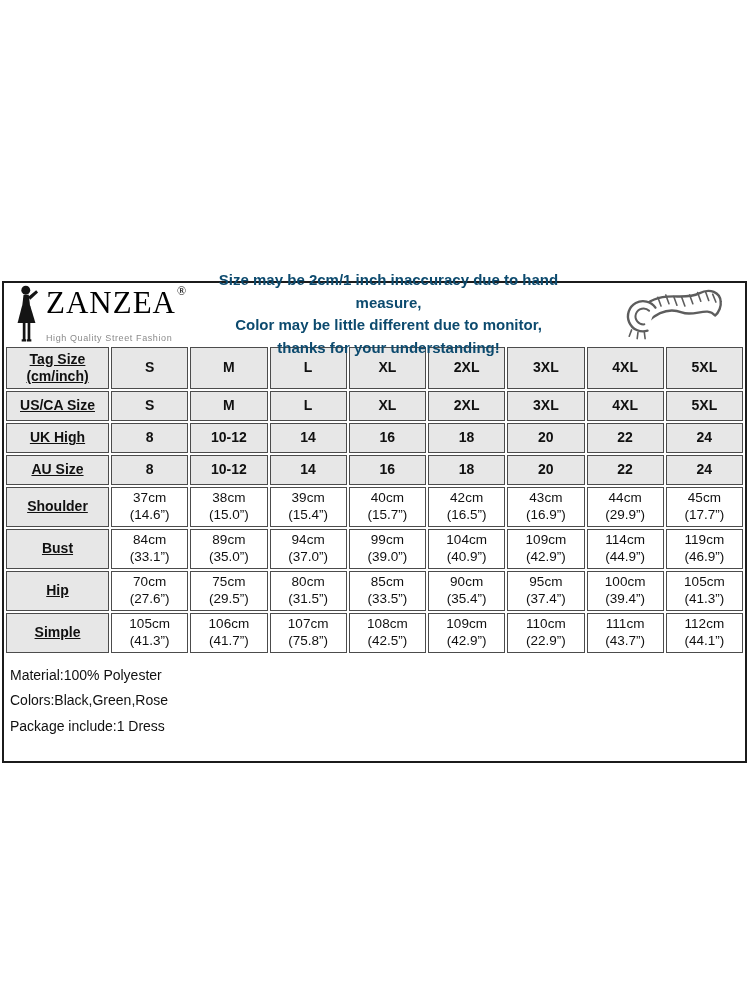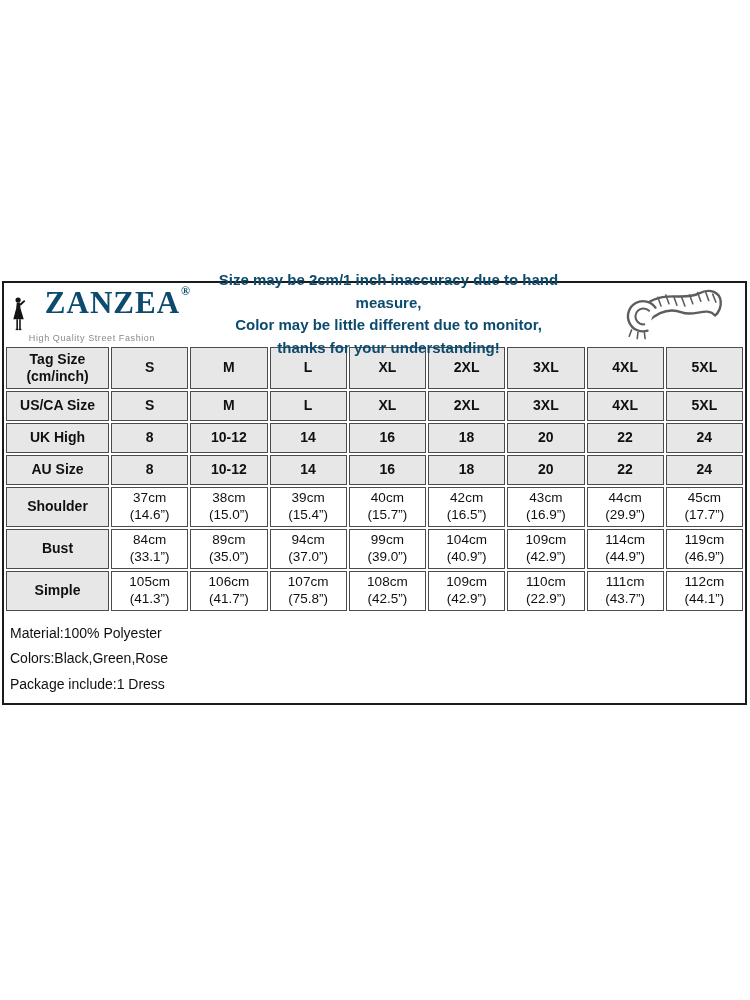--- a/index.html
+++ b/index.html
@@ -5,40 +5,40 @@
   html,body{margin:0;padding:0;background:#ffffff;}
   body{width:750px;height:1000px;font-family:"Liberation Sans",sans-serif;-webkit-font-smoothing:antialiased;}
   .canvas{position:relative;width:750px;height:1000px;background:#fff;overflow:hidden;}
   .content-box{position:absolute;left:2px;right:3px;top:281px;border:2px solid #1b1b1b;background:#fff;}
 
   
   .band{display:flex;align-items:center;height:62px;padding:0 6px;}
   .logo{display:flex;align-items:flex-end;gap:2px;width:178px;flex:0 0 auto;padding-left:2px;}
   .logo svg{display:block;}
   .logo-text{display:flex;flex-direction:column;line-height:1;}
-  .brand-line{font-family:"Liberation Serif",serif;font-weight:700;font-size:31px;color:#0c4a6e;letter-spacing:1px;white-space:nowrap;margin-left:16px;}
+  .brand-line{font-family:"Liberation Serif",serif;font-weight:400;font-size:31px;color:#000000;letter-spacing:1px;white-space:nowrap;}
   .brand-line .reg{font-size:12px;vertical-align:top;position:relative;top:-2px;left:1px;}
   .tagline{font-size:9px;color:#8a8a8a;letter-spacing:.6px;margin-top:16px;white-space:nowrap;}
   .notice{flex:1;text-align:center;font-weight:700;font-size:15px;color:#0c4a6e;line-height:1.5;padding-right:4px;}
   .tape{flex:0 0 auto;width:148px;height:62px;}
 
   
   table.size{width:100%;border-collapse:separate;border-spacing:2px;table-layout:fixed;background:#fff;}
   table.size td{border:1px solid #4c4c4c;text-align:center;vertical-align:middle;font-size:13.5px;color:#101010;white-space:pre-line;line-height:1.25;padding:2px 1px;background:#fff;}
-  table.size td.label-cell{width:99px;font-weight:700;font-size:14px;}
+  table.size td.label-cell{width:99px;font-weight:700;font-size:14px;text-decoration:underline;}
   table.size td.shade{background:#e7e7e7;}
   table.size tr.hdr td{font-weight:700;font-size:14px;}
   table.size tr:nth-child(1) td{height:36px;}
   table.size tr:nth-child(2) td,
   table.size tr:nth-child(3) td,
   table.size tr:nth-child(4) td{height:24px;}
   table.size tr:nth-child(n+5) td{height:34px;}
 
   
-  .notes{padding:10px 6px 4px 6px;min-height:72px;}
+  .notes{padding:10px 6px 20px 6px;min-height:72px;}
   .notes p{margin:0 0 5px 0;font-size:14px;color:#101010;line-height:1.45;}
 </style>
 </head>
 <body>
 
 <div class="canvas">
   <div class="content-box">
 
     <div class="band">
       <div class="logo">
@@ -160,20 +160,39 @@
             <td>104cm
 (40.9”)</td>
             <td>109cm
 (42.9”)</td>
             <td>114cm
 (44.9”)</td>
             <td>119cm
 (46.9”)</td>
           </tr>
           <tr>
+            <td class="label-cell shade">Hip</td>
+            <td>70cm
+(27.6”)</td>
+            <td>75cm
+(29.5”)</td>
+            <td>80cm
+(31.5”)</td>
+            <td>85cm
+(33.5”)</td>
+            <td>90cm
+(35.4”)</td>
+            <td>95cm
+(37.4”)</td>
+            <td>100cm
+(39.4”)</td>
+            <td>105cm
+(41.3”)</td>
+          </tr>
+          <tr>
             <td class="label-cell shade">Simple</td>
             <td>105cm
 (41.3”)</td>
             <td>106cm
 (41.7”)</td>
             <td>107cm
 (75.8”)</td>
             <td>108cm
 (42.5”)</td>
             <td>109cm

